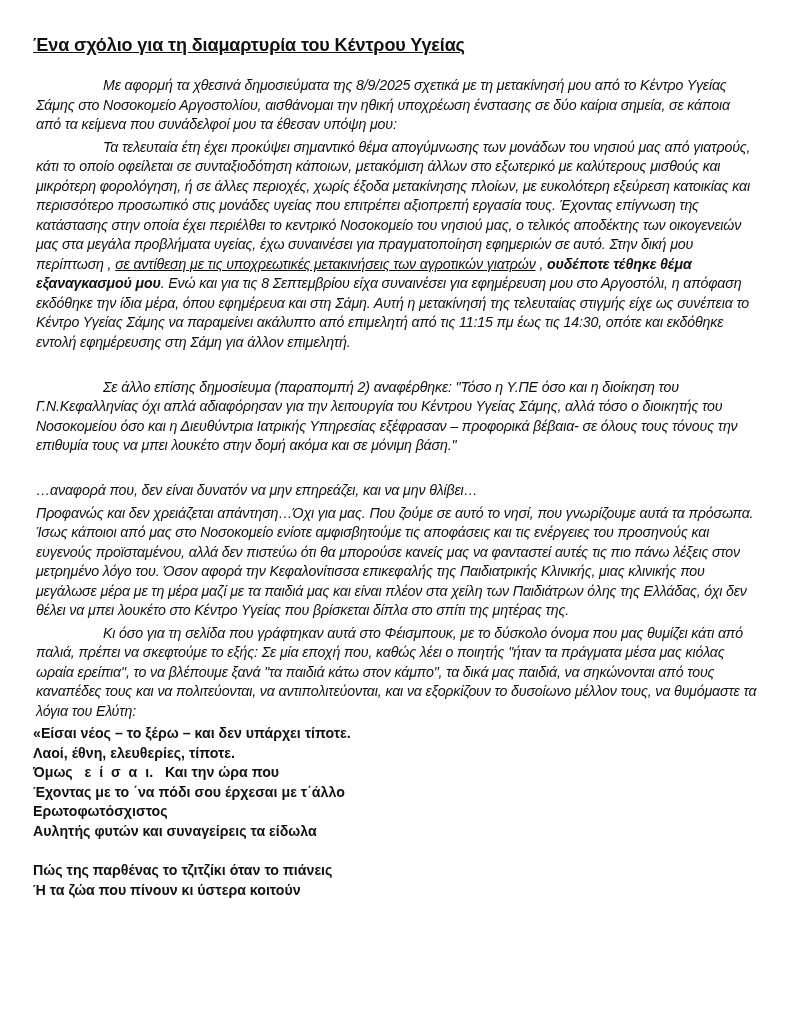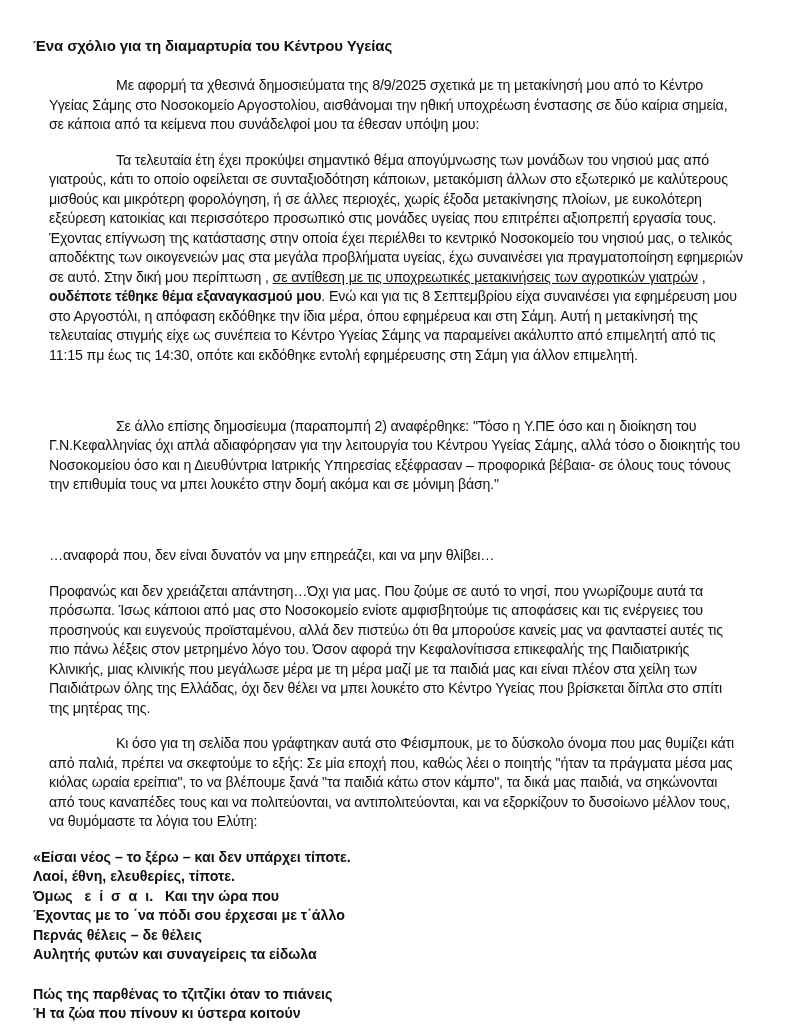--- a/index.html
+++ b/index.html
@@ -1,20 +1,20 @@
 <!DOCTYPE html>
 <html><head>
 <meta charset="utf-8">
 <style>
   html, body { margin: 0; padding: 0; background: #ffffff; }
   body { width: 791px; height: 1024px; overflow: hidden; position: relative;
          font-family: "Liberation Sans", sans-serif; color: #111111; }
   .page { position: absolute; left: 33px; top: 36px; width: 728px; }
-  .title { font-weight: bold; font-size: 15px; line-height: 19px; margin: 0 0 21px 0; letter-spacing: -0.1px; }
-  .p { font-size: 14.2px; line-height: 19.5px; margin: 16px; letter-spacing: -0.15px; word-spacing: 0px; }
+  .title { font-weight: bold; font-size: 18px; line-height: 19px; margin: 0 0 21px 0; letter-spacing: -0.1px; text-decoration: underline; }
+  .p { font-size: 14.2px; line-height: 19.5px; margin: 3px; letter-spacing: -0.15px; word-spacing: 0px; font-style: italic; }
   .ind { text-indent: 67px; }
   .gap { height: 19.5px; }
   .u { text-decoration: underline; }
   .b { font-weight: bold; }
   .poem .line { font-size: 14.2px; line-height: 19.6px; margin: 0; white-space: pre; font-weight: bold; }
 </style>
 </head>
 <body>
 
 <div class="page">
@@ -31,19 +31,19 @@
 
   <p class="p"> …αναφορά που, δεν είναι δυνατόν να μην επηρεάζει, και να μην θλίβει…</p>
   <p class="p">Προφανώς και δεν χρειάζεται απάντηση…Όχι για μας. Που ζούμε σε αυτό το νησί, που γνωρίζουμε αυτά τα πρόσωπα. Ίσως κάποιοι από μας στο Νοσοκομείο ενίοτε αμφισβητούμε τις αποφάσεις και τις ενέργειες του προσηνούς και ευγενούς προϊσταμένου, αλλά δεν πιστεύω ότι θα μπορούσε κανείς μας να φανταστεί αυτές τις πιο πάνω λέξεις στον μετρημένο λόγο του. Όσον αφορά την Κεφαλονίτισσα επικεφαλής της Παιδιατρικής Κλινικής, μιας κλινικής που μεγάλωσε μέρα με τη μέρα μαζί με τα παιδιά μας και είναι πλέον στα χείλη των Παιδιάτρων όλης της Ελλάδας, όχι δεν θέλει να μπει λουκέτο στο Κέντρο Υγείας που βρίσκεται δίπλα στο σπίτι της μητέρας της.</p>
   <p class="p ind">Κι όσο για τη σελίδα που γράφτηκαν αυτά στο Φέισμπουκ, με το δύσκολο όνομα που μας θυμίζει κάτι από παλιά, πρέπει να σκεφτούμε το εξής: Σε μία εποχή που, καθώς λέει ο ποιητής  "ήταν τα πράγματα μέσα μας κιόλας ωραία ερείπια", το να βλέπουμε ξανά "τα παιδιά κάτω στον κάμπο", τα δικά μας παιδιά, να σηκώνονται από τους καναπέδες τους και να πολιτεύονται, να αντιπολιτεύονται, και να εξορκίζουν το δυσοίωνο μέλλον τους, να θυμόμαστε τα λόγια του Ελύτη:</p>
 
   <div class="poem">
     <p class="line">«Είσαι νέος – το ξέρω – και δεν υπάρχει τίποτε.</p>
     <p class="line">Λαοί, έθνη, ελευθερίες, τίποτε.</p>
     <p class="line">Όμως   ε  ί  σ  α  ι.   Και την ώρα που</p>
     <p class="line">Έχοντας με το ΄να πόδι σου έρχεσαι με τ΄άλλο</p>
-    <p class="line">Περνάς θέλεις – δε θέλεις</p>
+    <p class="line">Ερωτοφωτόσχιστος</p>
     <p class="line">Αυλητής φυτών και συναγείρεις τα είδωλα</p>
     <div class="gap"></div>
     <p class="line">Πώς της παρθένας το τζιτζίκι όταν το πιάνεις</p>
     <p class="line">Ή τα ζώα που πίνουν κι ύστερα κοιτούν</p>
   </div>
 </div>
 
 </body></html>

